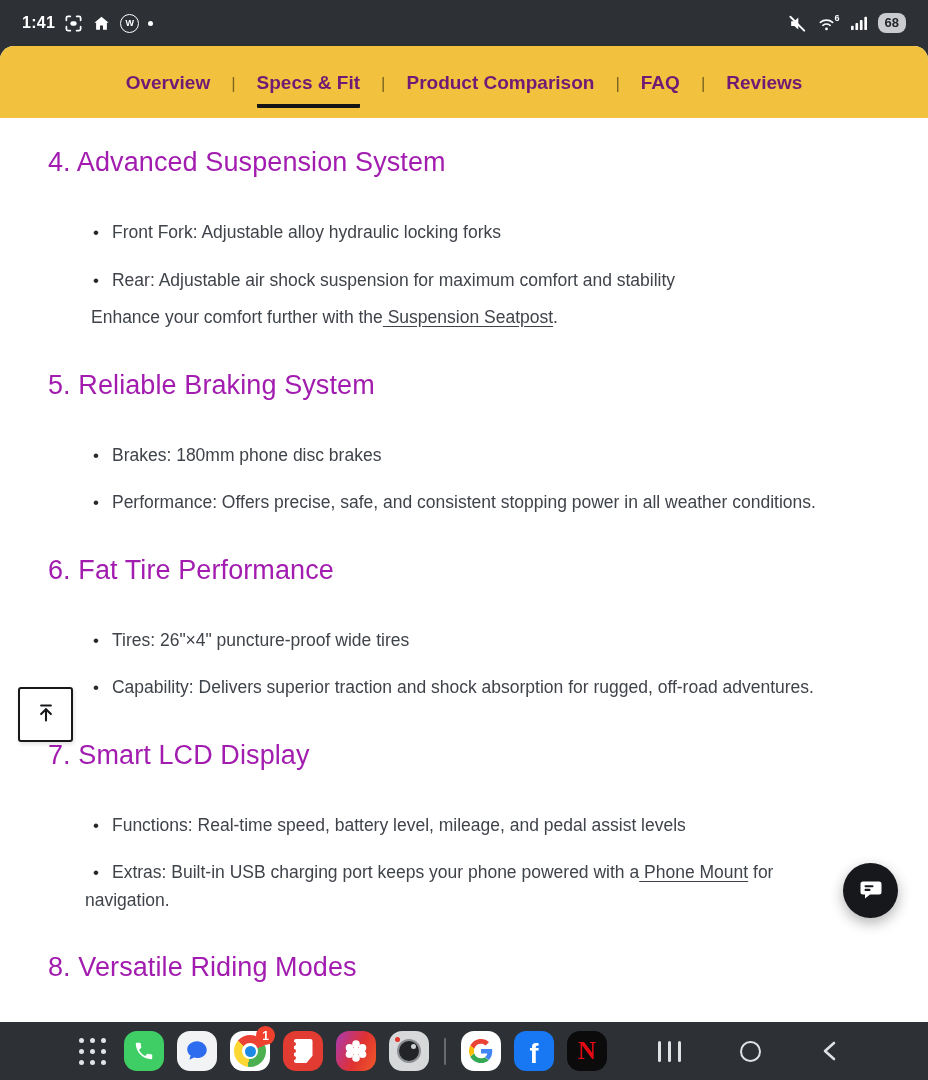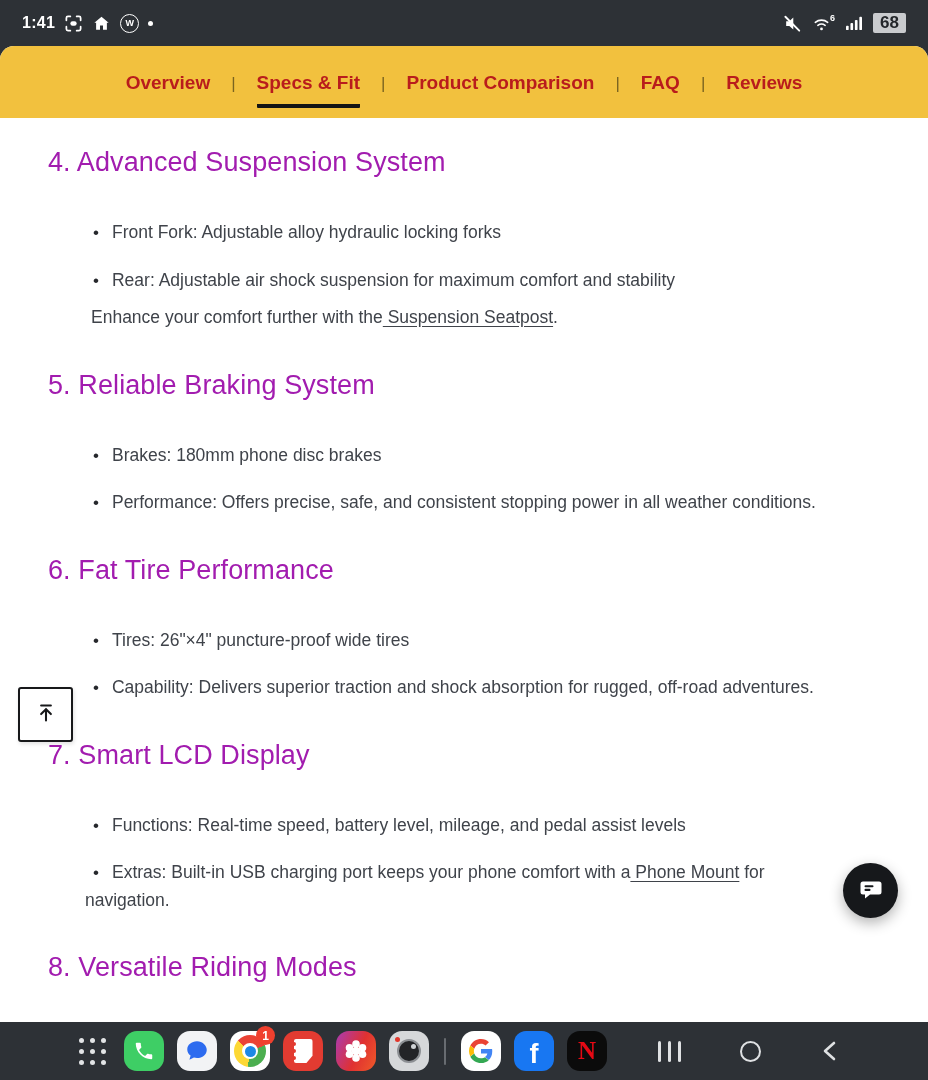--- a/index.html
+++ b/index.html
@@ -8,33 +8,33 @@
 
   
   .status-bar { position:absolute; top:0; left:0; width:928px; height:46px;
     background:#2d3136; color:#fff; display:flex; align-items:center; padding:0 22px; }
   .sb-left { display:flex; align-items:center; gap:9px; }
   .sb-time { font-size:16px; font-weight:bold; letter-spacing:.3px; }
   .sb-right { margin-left:auto; display:flex; align-items:center; gap:10px; }
   .sb-ic { display:flex; align-items:center; }
   .wifi-wrap { display:flex; align-items:flex-start; }
   .wifi-six { font-size:9px; font-weight:bold; margin:-2px 0 0 -1px; }
-  .battery-pill { background:#c9cbce; color:#23262a; font-size:17px; font-weight:bold;
-    border-radius:2px; padding:2px 7px; line-height:16px; }
+  .battery-pill { background:#c9cbce; color:#23262a; font-size:13px; font-weight:bold;
+    border-radius:8px; padding:2px 7px; line-height:16px; }
   .sb-dot { width:5px; height:5px; border-radius:50%; background:#fff; }
   .vw-badge { width:19px; height:19px; border-radius:50%; border:1.6px solid #fff;
     display:flex; align-items:center; justify-content:center; font-size:9px; font-weight:bold; color:#fff; }
 
   
   .app { position:absolute; top:46px; left:0; width:928px; height:976px;
     background:#fff; border-radius:14px 14px 0 0; overflow:hidden; }
 
   
   .tab-bar { height:72px; background:#f2c13e; display:flex; align-items:center; justify-content:center; }
-  .tab { font-size:19px; font-weight:bold; color:#b91c1c; padding:16px 0 10px;
+  .tab { font-size:19px; font-weight:bold; color:#701a75; padding:16px 0 10px;
     border-bottom:4px solid transparent; cursor:pointer; }
   .tab.active { border-bottom-color:#141414; border-radius:0 0 1px 1px; }
   .tab-sep { color:#2a2a2a55; font-size:17px; font-weight:normal; padding:0 21px; margin-top:3px; color:#7a6420; }
 
   
   .content { padding:20px 88px 0 48px; background:#fff; }
   h2 { font-size:27px; font-weight:400; color:#a21caf; letter-spacing:.1px;
        margin:36px 0 40px; line-height:34px; }
   section:first-child h2 { margin-top:7px; }
   ul { list-style:none; margin:0; padding:0 0 0 37px; }
@@ -174,21 +174,21 @@
       <ul>
         <li><span>Tires: 26"×4" puncture-proof wide tires</span></li>
         <li><span>Capability: Delivers superior traction and shock absorption for rugged, off-road adventures.</span></li>
       </ul>
     </section>
 
     <section>
       <h2>7. Smart LCD Display</h2>
       <ul>
         <li><span>Functions: Real-time speed, battery level, mileage, and pedal assist levels</span></li>
-        <li><span>Extras: Built-in USB charging port keeps your phone comfort with a</span><a class="link"> Phone Mount</a><span> for navigation.</span></li>
+        <li><span>Extras: Built-in USB charging port keeps your phone powered with a</span><a class="link"> Phone Mount</a><span> for navigation.</span></li>
       </ul>
     </section>
 
     <section>
       <h2>8. Versatile Riding Modes</h2>
 
     </section>
 
   </main>
 </div>

